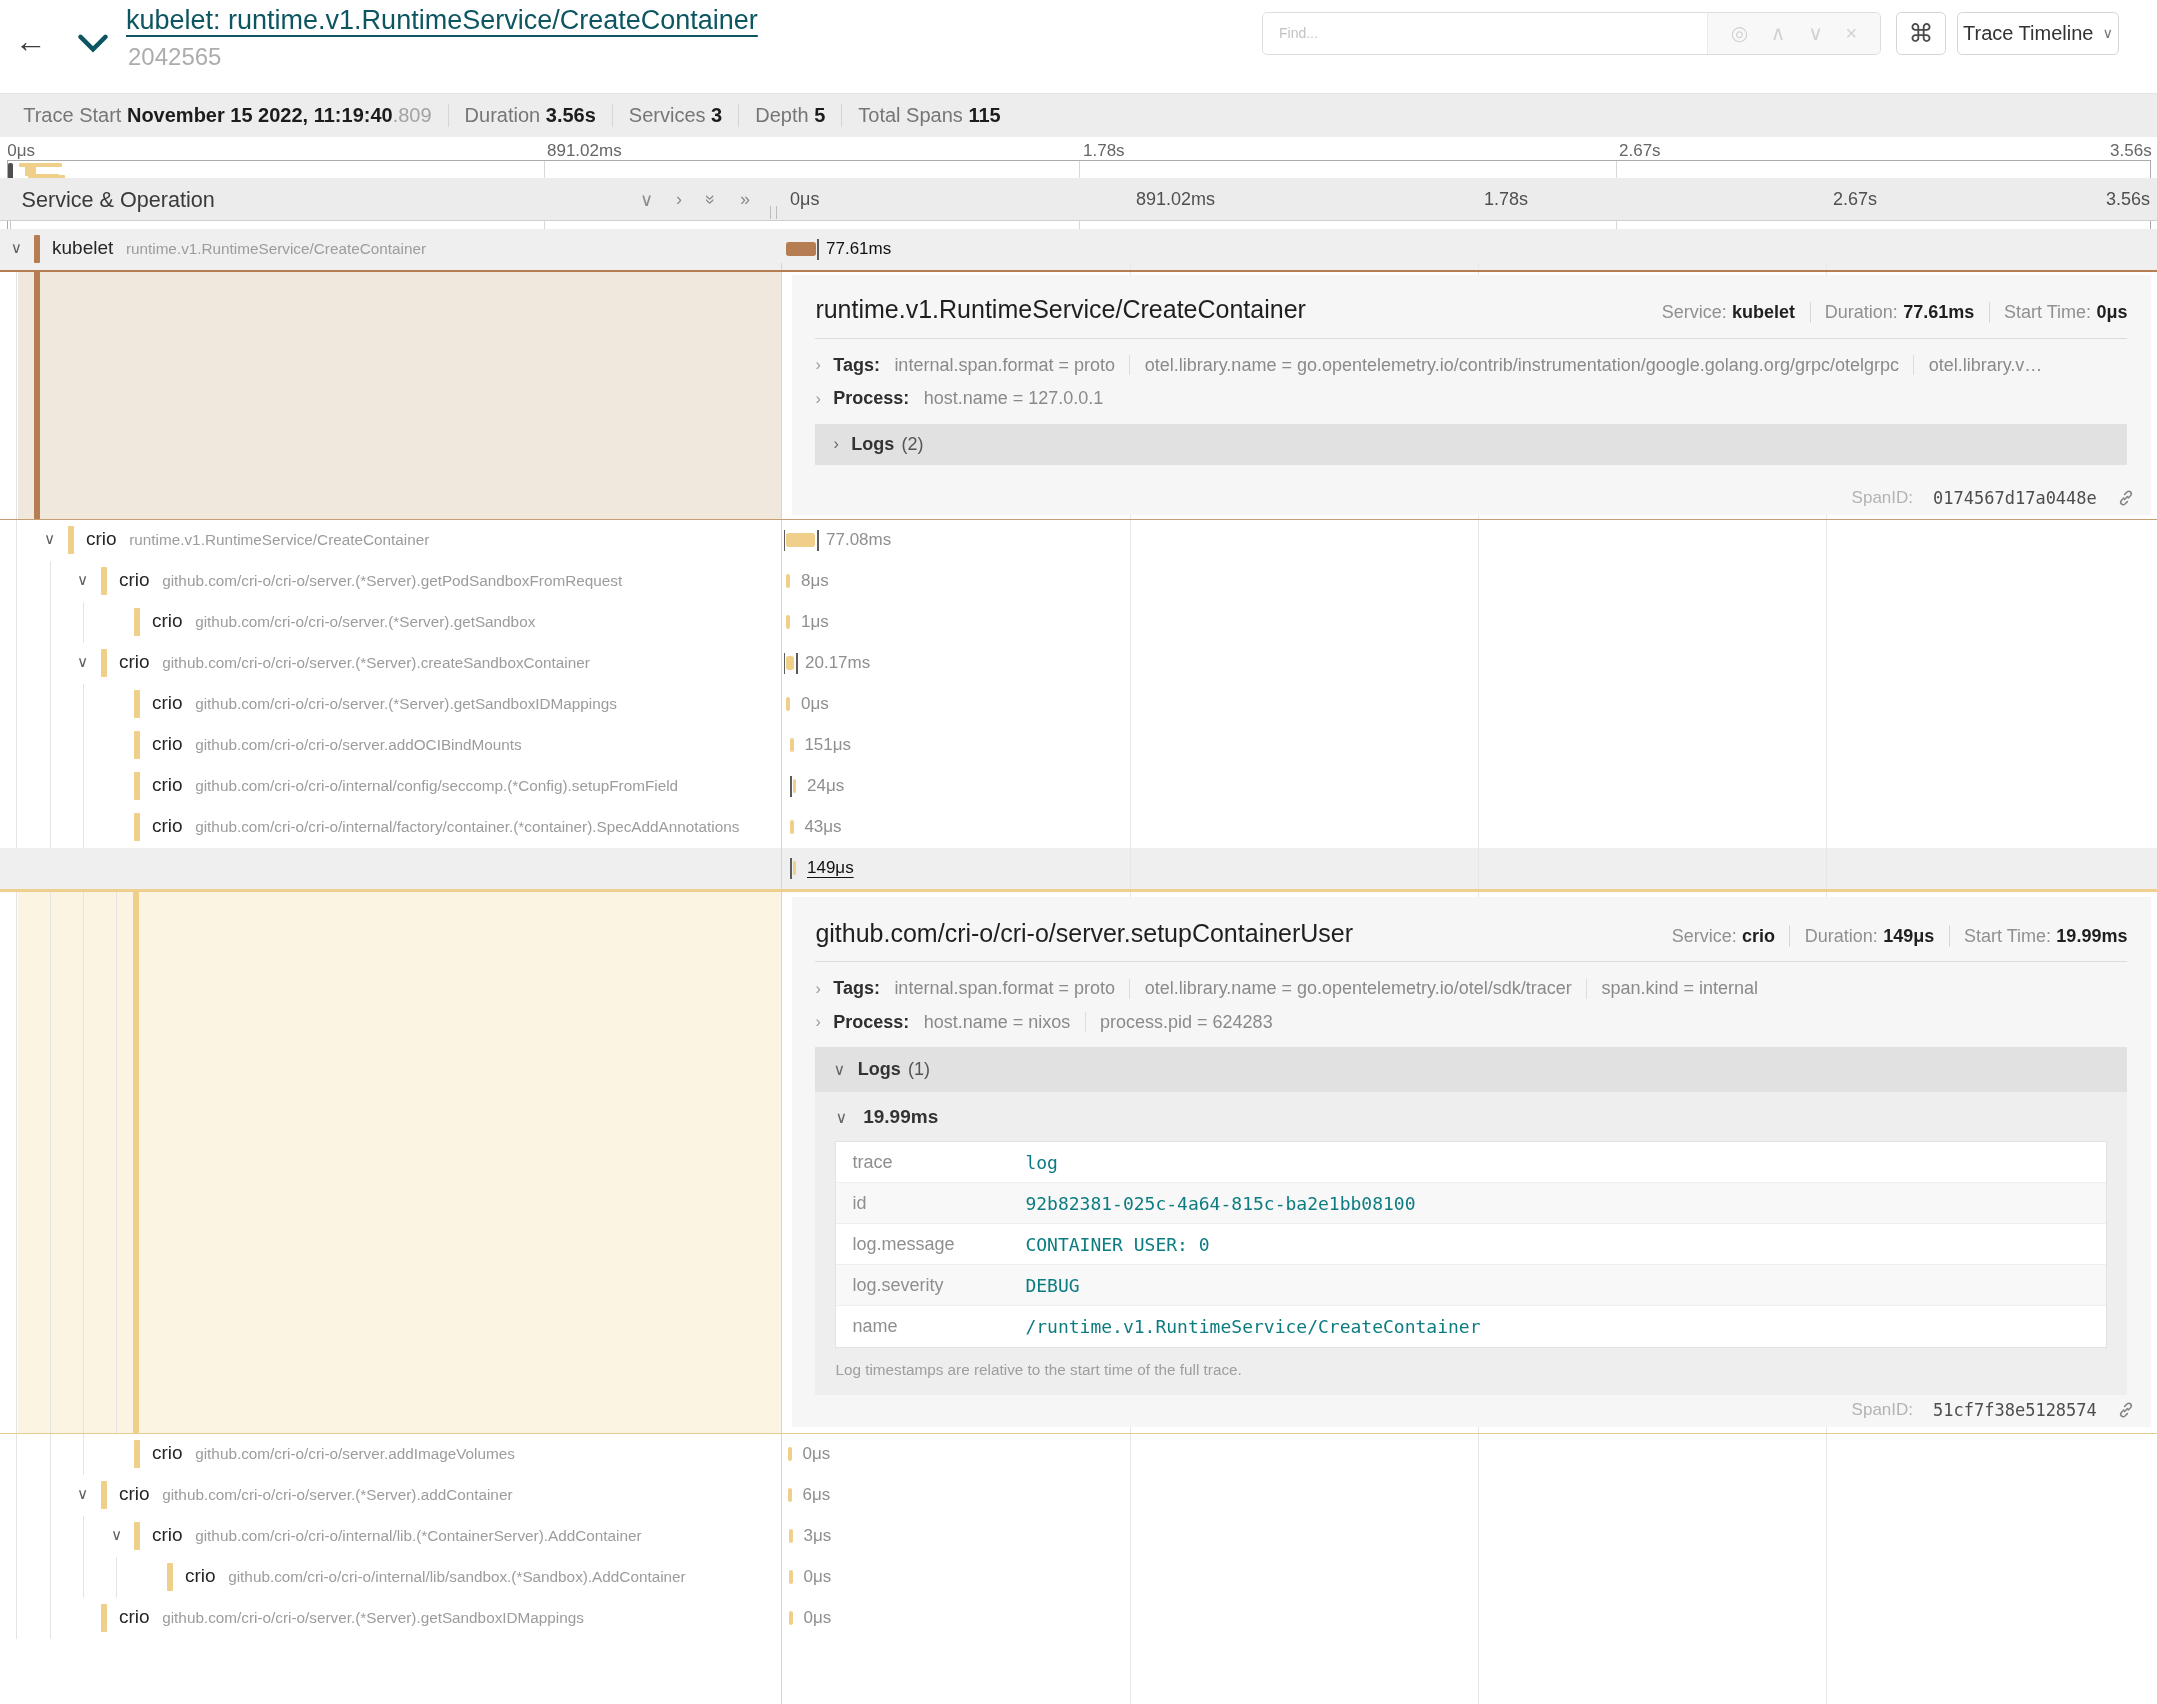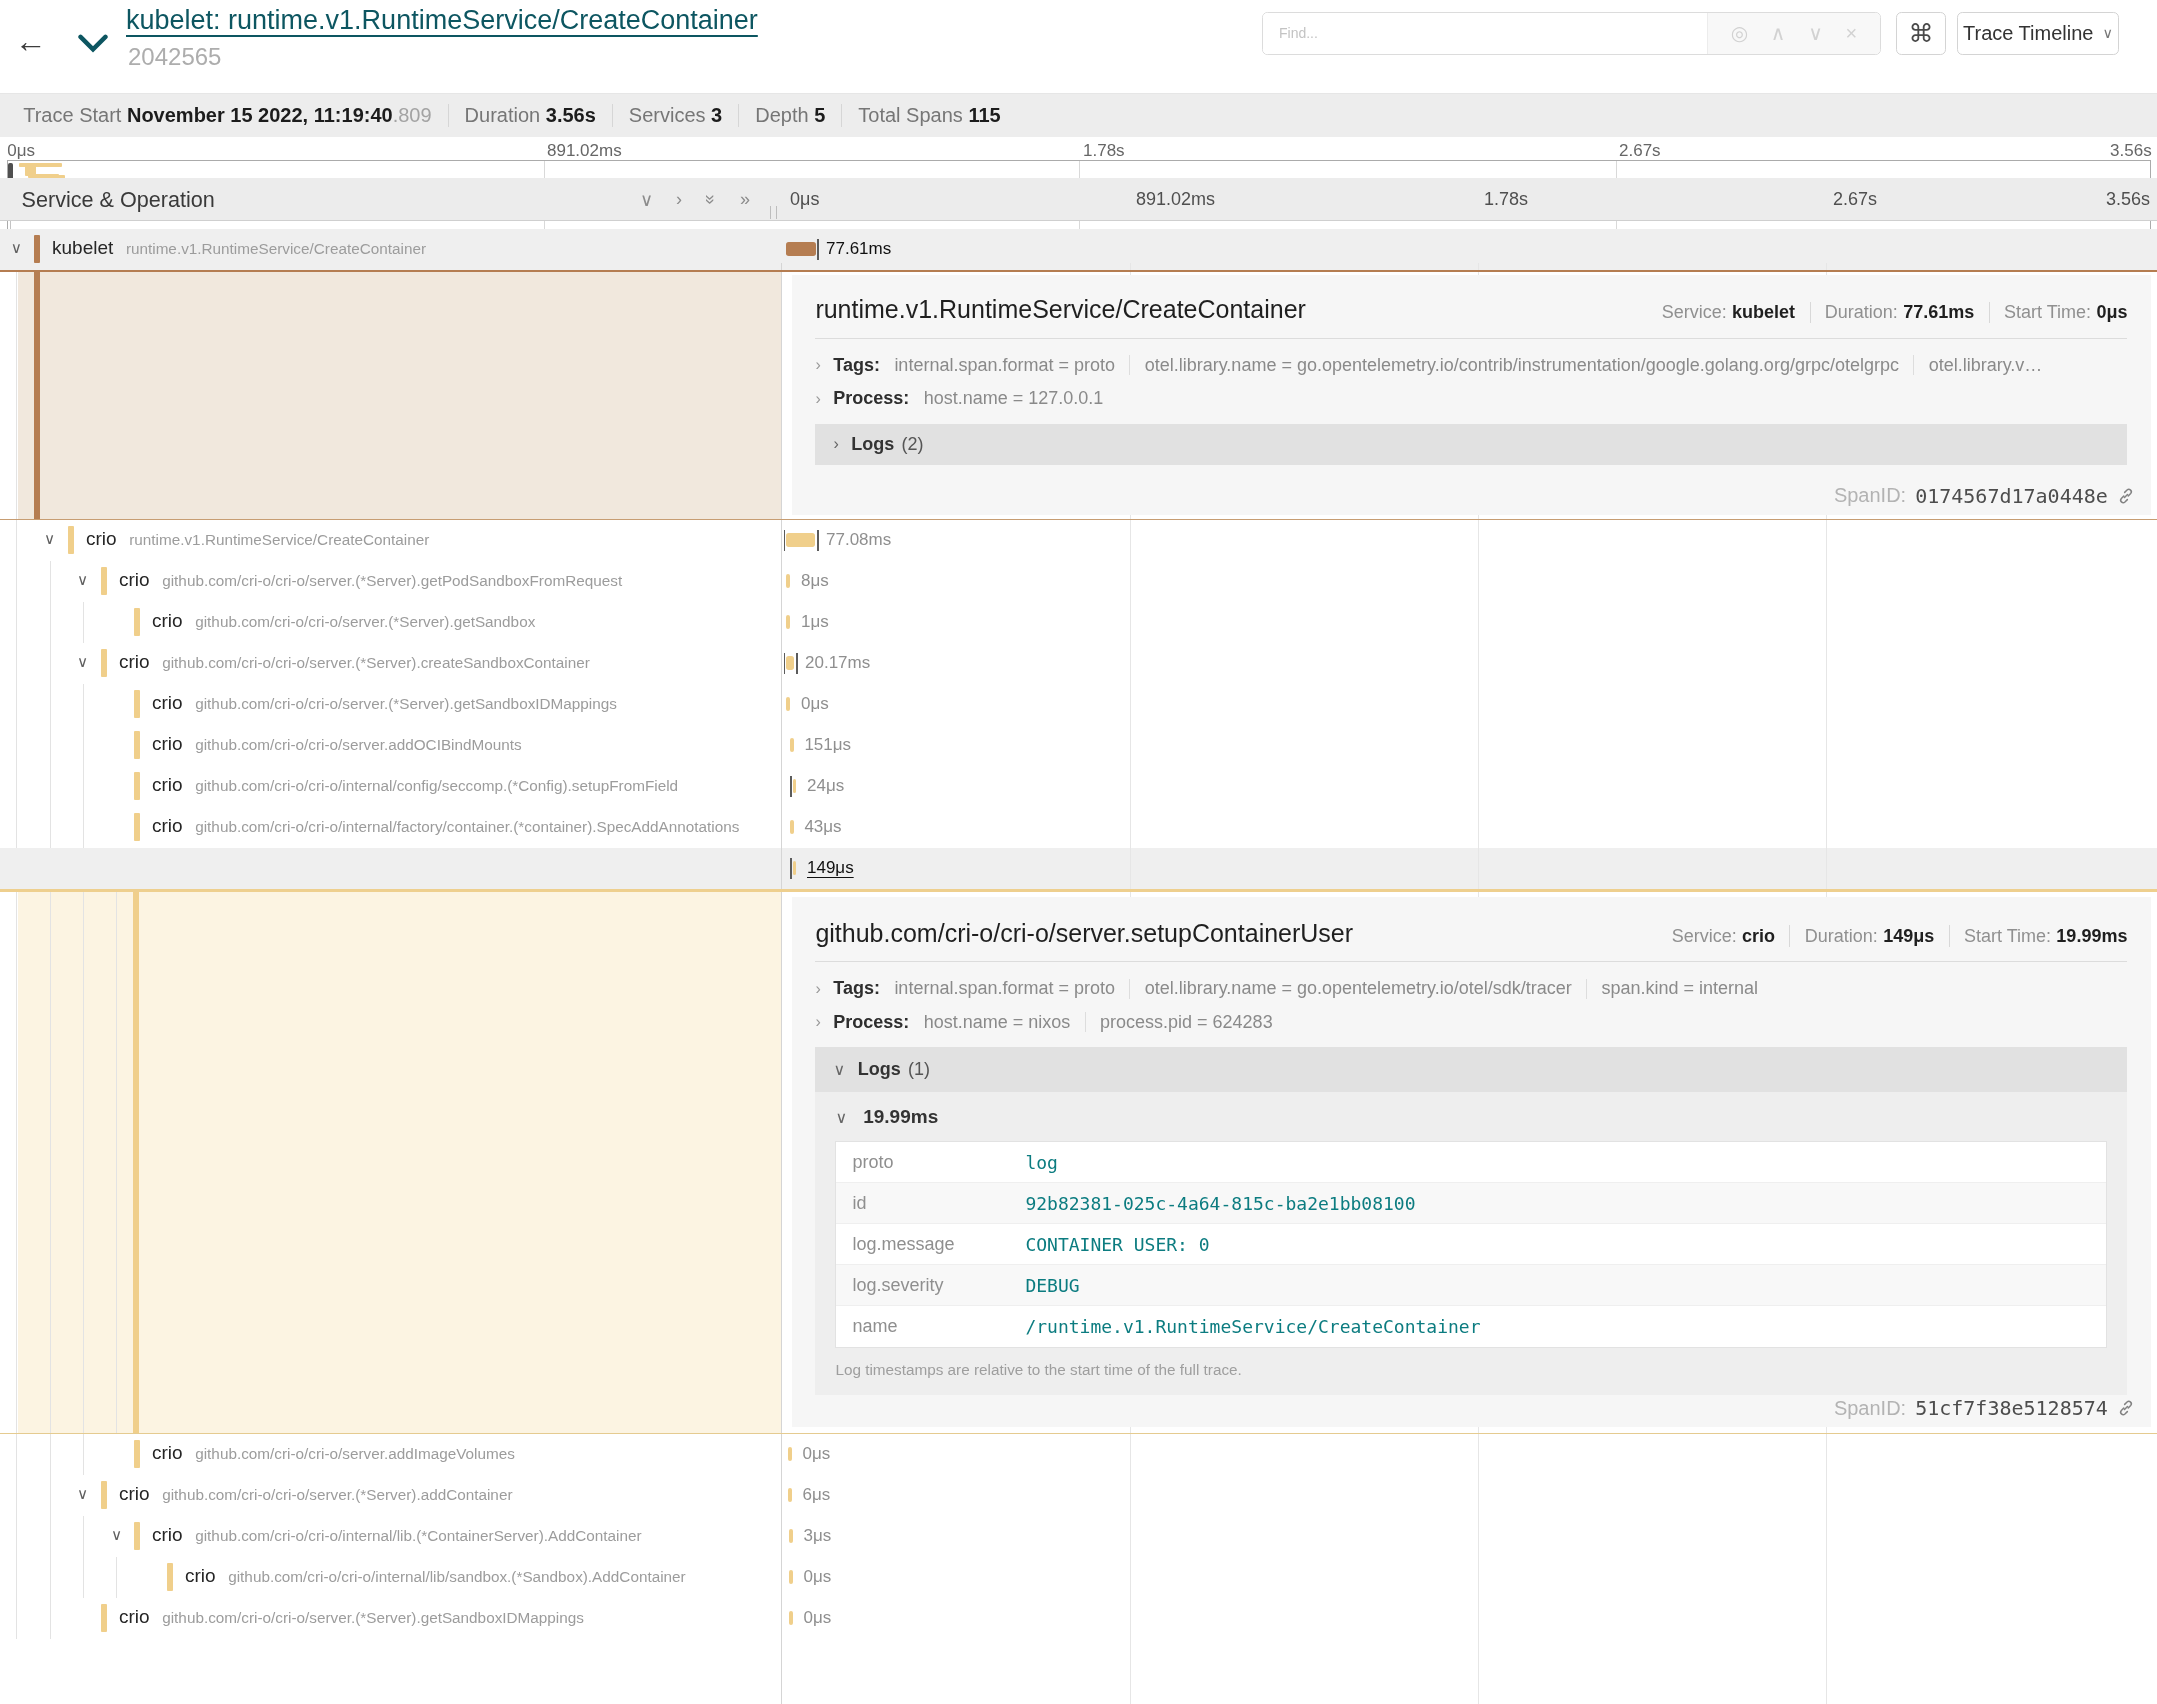--- a/index.html
+++ b/index.html
@@ -108,22 +108,22 @@
   .logs-body { background:#eeeeee; padding:14.4px 20px 16px 20px; }
   .log-time { font-size:19px; font-weight:700; color:#333; }
   .log-time .carat { font-weight:400; color:#666; margin-right:10.8px; font-size:16px; }
   .log-table { margin-top:12.6px; background:#fff; border:0.9px solid #e2e2e2; }
   .lrow { display:flex; height:41px; align-items:center; border-bottom:0.9px solid #efefef; }
   .lrow:nth-child(even) { background:#f8f8f8; }
   .lrow:last-child { border-bottom:none; }
   .lkey { width:189px; padding-left:16px; font-size:18px; color:#8f8f8f; }
   .lval { font-family:"DejaVu Sans Mono","Liberation Mono",monospace; font-size:18px; color:#0c7c80; }
   .log-note { margin-top:12.6px; font-size:15.3px; color:#9e9e9e; }
-  .spanid { position:absolute; right:16px; bottom:7.2px; display:flex; align-items:center; gap:9px;
-    font-size:20px; color:#b3b3b3; }
+  .spanid { position:absolute; right:16px; bottom:7.2px; display:flex; align-items:center; gap:20px;
+    font-size:17px; color:#b3b3b3; }
   .spanid .sid { color:#4d4d4d; font-family:"DejaVu Sans Mono","Liberation Mono",monospace; }
 </style>
 </head>
 <body>
 
 <div class="page">
 
   <div class="hdr">
     <span class="back">←</span>
     <span class="hdr-chevron">
@@ -421,21 +421,21 @@
         <span class="llabel">Logs</span>
         <span>(1)</span>
       </div>
       <div class="logs-body">
         <div class="log-time">
           <span class="carat">∨</span>
           <span>19.99ms</span>
         </div>
         <div class="log-table">
           <div class="lrow">
-            <span class="lkey">proto</span>
+            <span class="lkey">trace</span>
             <span class="lval">log</span>
           </div>
           <div class="lrow">
             <span class="lkey">id</span>
             <span class="lval">92b82381-025c-4a64-815c-ba2e1bb08100</span>
           </div>
           <div class="lrow">
             <span class="lkey">log.message</span>
             <span class="lval">CONTAINER USER: 0</span>
           </div>

